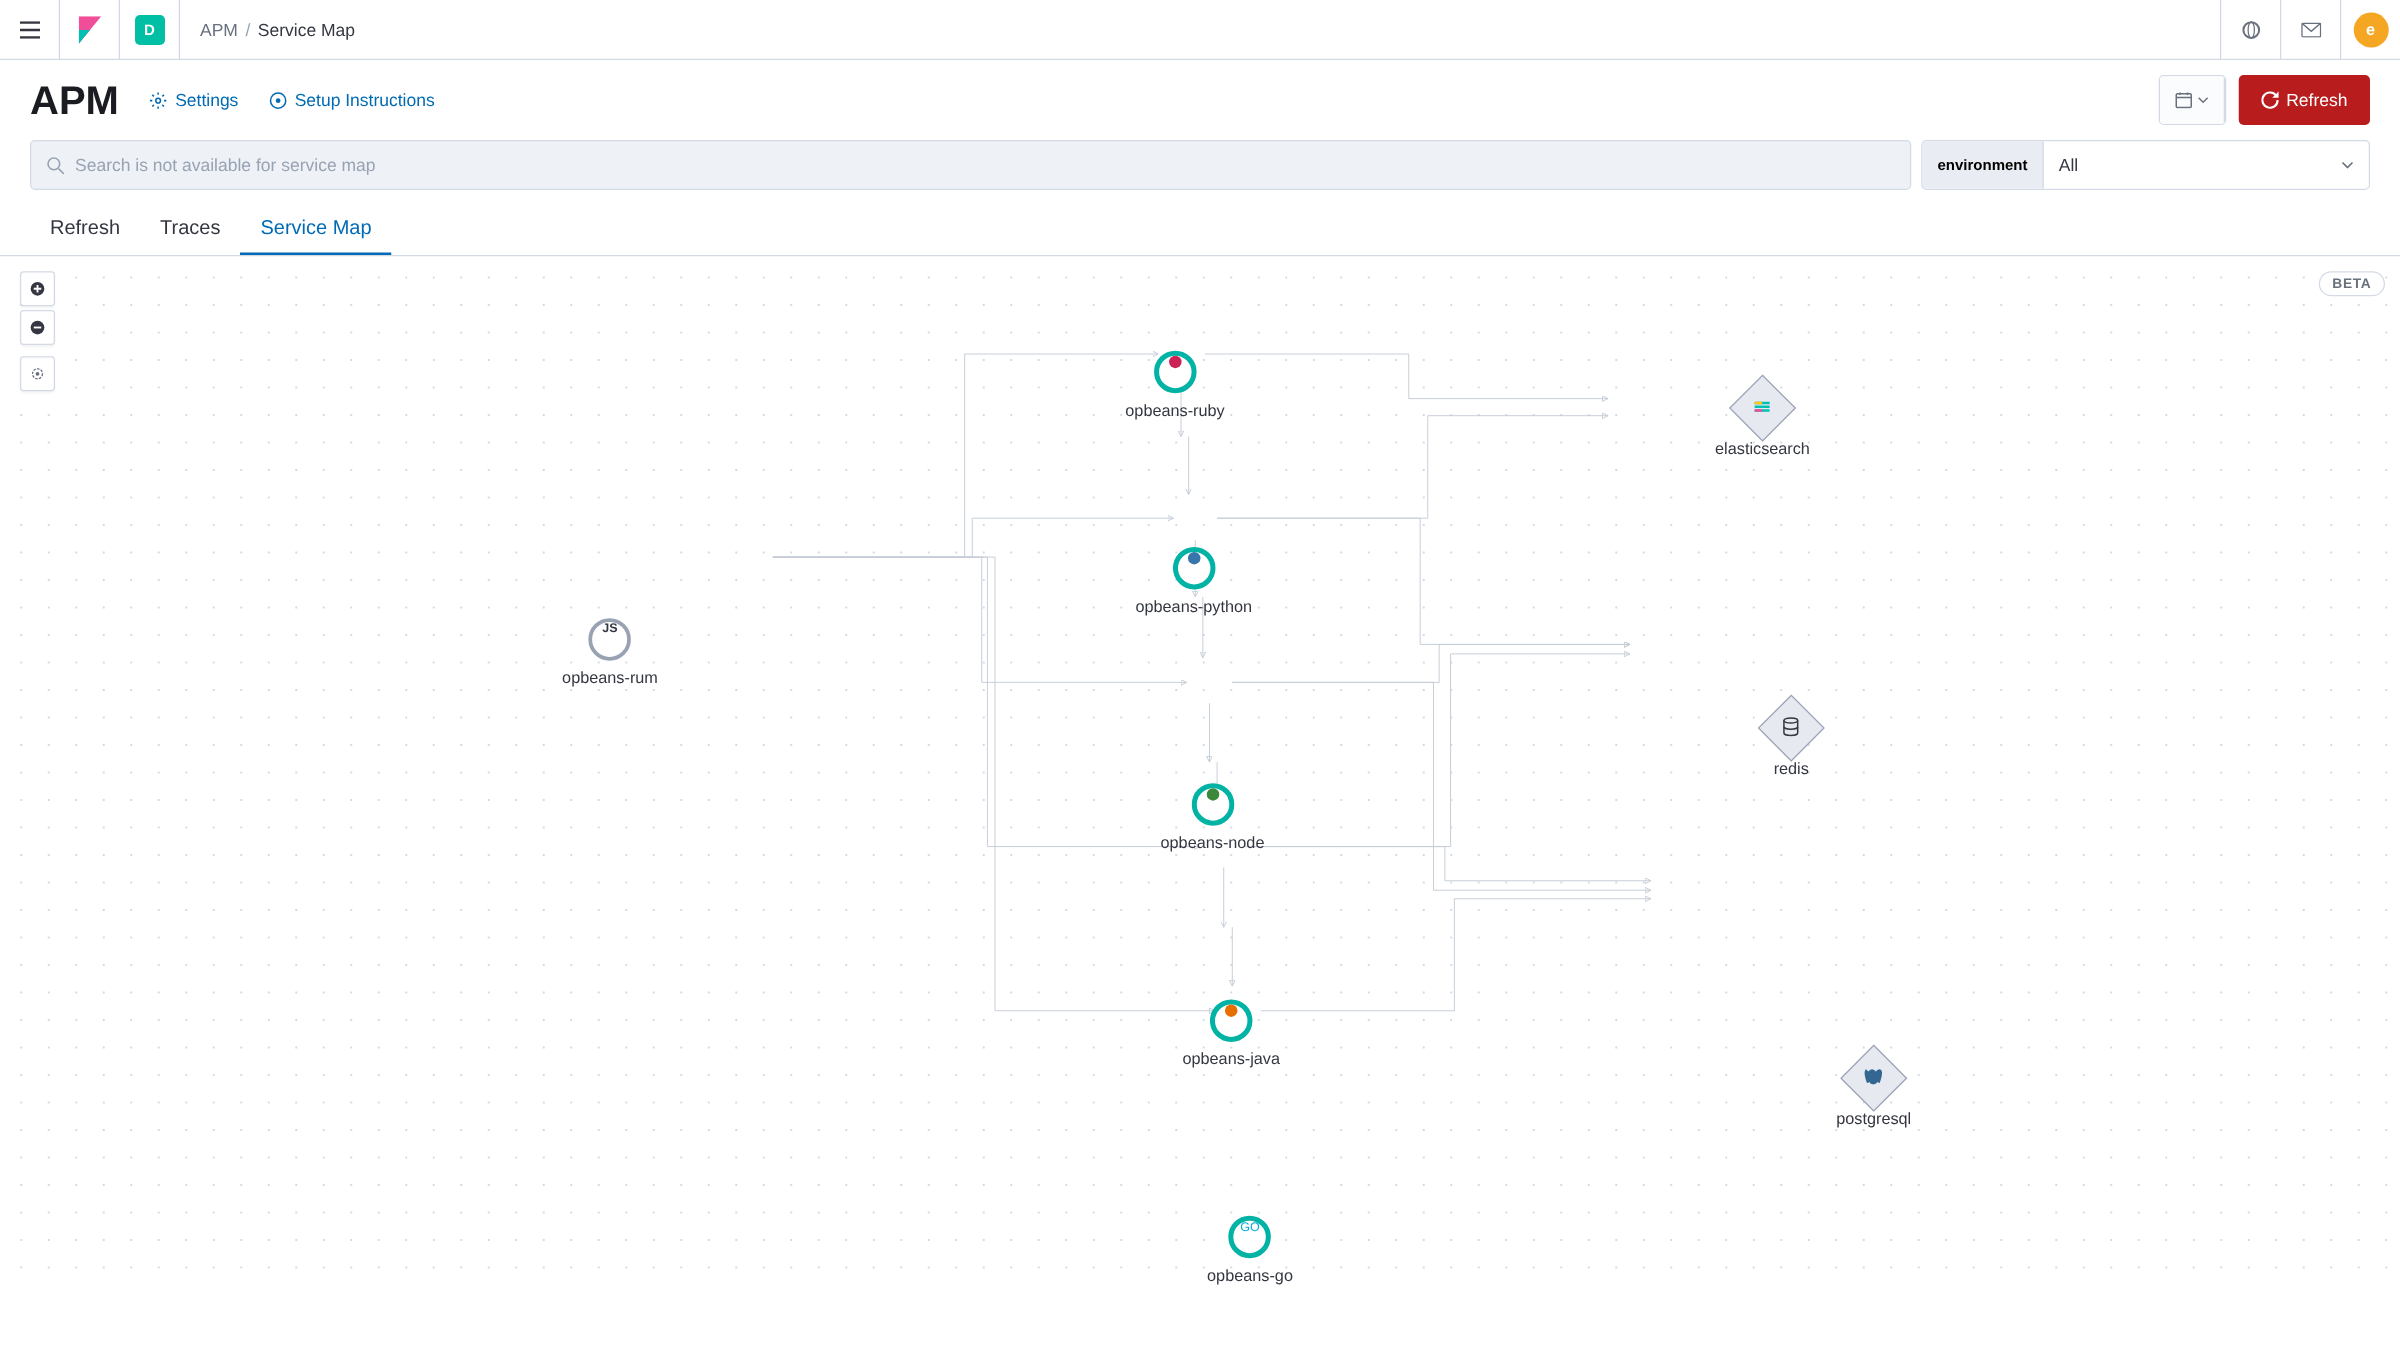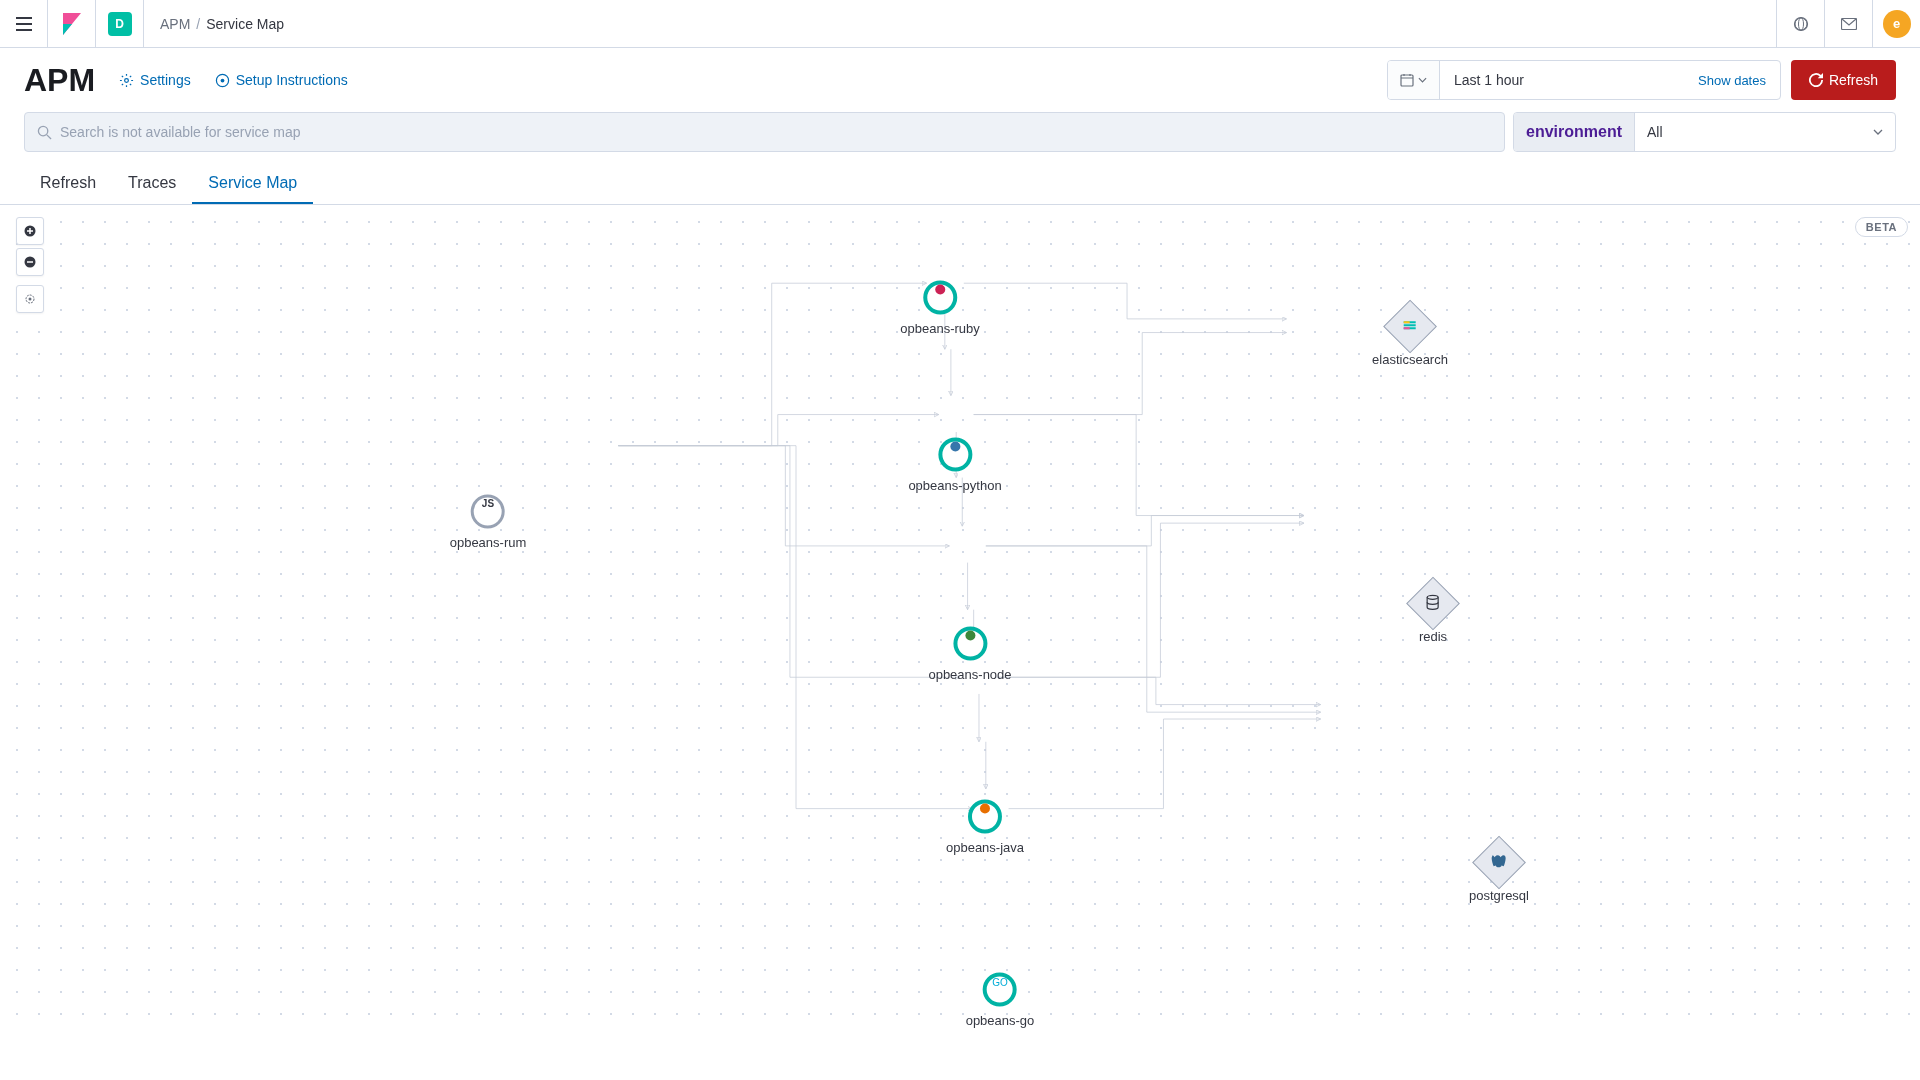--- a/index.html
+++ b/index.html
@@ -32,21 +32,21 @@
 .dp-range-text { color: #343741; }
 .dp-showdates { color: #006bb4; cursor: pointer; font-size: 13px; }
 .refresh-btn { background: #b91c1c; color: #fff; border: none; border-radius: 4px; height: 40px; padding: 0 18px; display: flex; align-items: center; cursor: pointer; font-size: 14px; }
 .refresh-btn svg { margin-right: 6px; }
 
 
 .search-row { display: flex; align-items: center; padding: 0 24px 12px; gap: 8px; }
 .search-box { flex: 1; display: flex; align-items: center; height: 40px; border: 1px solid #d3dae6; border-radius: 4px; padding: 0 12px; background: #eef2f7; color: #98a2b3; }
 .search-box svg { margin-right: 8px; flex-shrink: 0; }
 .env-group { display: flex; height: 40px; border: 1px solid #d3dae6; border-radius: 4px; overflow: hidden; }
-.env-label { background: #e9edf3; padding: 0 12px; display: flex; align-items: center; font-size: 16px; color: #4c1d95; font-weight: 600; border-right: 1px solid #d3dae6; }
+.env-label { background: #e9edf3; padding: 0 12px; display: flex; align-items: center; font-size: 12px; color: #000000; font-weight: 600; border-right: 1px solid #d3dae6; }
 .env-select { padding: 0 12px; display: flex; align-items: center; min-width: 260px; justify-content: space-between; cursor: pointer; }
 
 
 .tabs { display: flex; padding: 0 24px; border-bottom: 1px solid #d3dae6; }
 .tab { padding: 10px 16px; font-size: 16px; color: #343741; cursor: pointer; border-bottom: 2px solid transparent; }
 .tab.active { color: #006bb4; border-bottom-color: #006bb4; font-weight: 500; }
 
 
 .canvas-wrap { position: relative; flex: 1; height: 820px; background-image: radial-gradient(#d3dae6 0.8px, transparent 0.8px); background-size: 22px 22px; background-position: 6px 6px; }
 .map-controls { position: absolute; left: 16px; top: 12px; display: flex; flex-direction: column; }
@@ -128,24 +128,20 @@
   <div class="header-right">
     <div class="datepicker">
       <div class="dp-calendar">
         <svg width="14" height="14" viewBox="0 0 14 14">
             <rect x="1" y="2" width="12" height="11" rx="1" fill="none" stroke="#69707d" stroke-width="1.2"></rect>
             <path d="M1 5h12M4 1v2M10 1v2" stroke="#69707d" stroke-width="1.2"></path>
           </svg>
         <svg width="9" height="6" viewBox="0 0 10 6">
             <path d="M1 1l4 4 4-4" fill="none" stroke="#69707d" stroke-width="1.3"></path>
           </svg>
-      </div>
-      <div class="dp-range">
-        <span class="dp-range-text">Last 1 hour</span>
-        <span class="dp-showdates">Show dates</span>
       </div>
     </div>
     <button class="refresh-btn">
       <svg width="14" height="14" viewBox="0 0 16 16">
           <path d="M13.6 2.4A8 8 0 1 0 16 8h-2a6 6 0 1 1-1.8-4.2L10 6h6V0l-2.4 2.4z" fill="#fff"></path>
         </svg>
       <span>Refresh</span>
     </button>
   </div>
 </div>
@@ -269,21 +265,21 @@
           <div class="node-diamond">
             <div class="node-diamond-inner"><svg width="16" height="16" viewBox="0 0 16 16">
                 <path d="M2 4h12v2H2zM2 7h12v2H2zM2 10h12v2H2z" fill="#00bfb3"></path>
                 <path d="M2 4h6v2H2z" fill="#fec514"></path>
                 <path d="M2 10h6v2H2z" fill="#f04e98"></path>
               </svg></div>
           </div>
         </div>
         <div class="node-label">elasticsearch</div>
       </div>
-      <div class="node" style="left: 1433px; top: 409px; text-align: right;">
+      <div class="node" style="left: 1433px; top: 388px; text-align: right;">
         <div class="node-diamond-wrap">
           <div class="node-diamond">
             <div class="node-diamond-inner"><svg width="14" height="16" viewBox="0 0 14 16">
                 <ellipse cx="7" cy="3" rx="5.5" ry="2" fill="none" stroke="#343741" stroke-width="1.2"></ellipse>
                 <path d="M1.5 3v10c0 1.1 2.5 2 5.5 2s5.5-.9 5.5-2V3" fill="none" stroke="#343741" stroke-width="1.2"></path>
                 <path d="M1.5 8c0 1.1 2.5 2 5.5 2s5.5-.9 5.5-2" fill="none" stroke="#343741" stroke-width="1.2"></path>
               </svg></div>
           </div>
         </div>
         <div class="node-label">redis</div>

